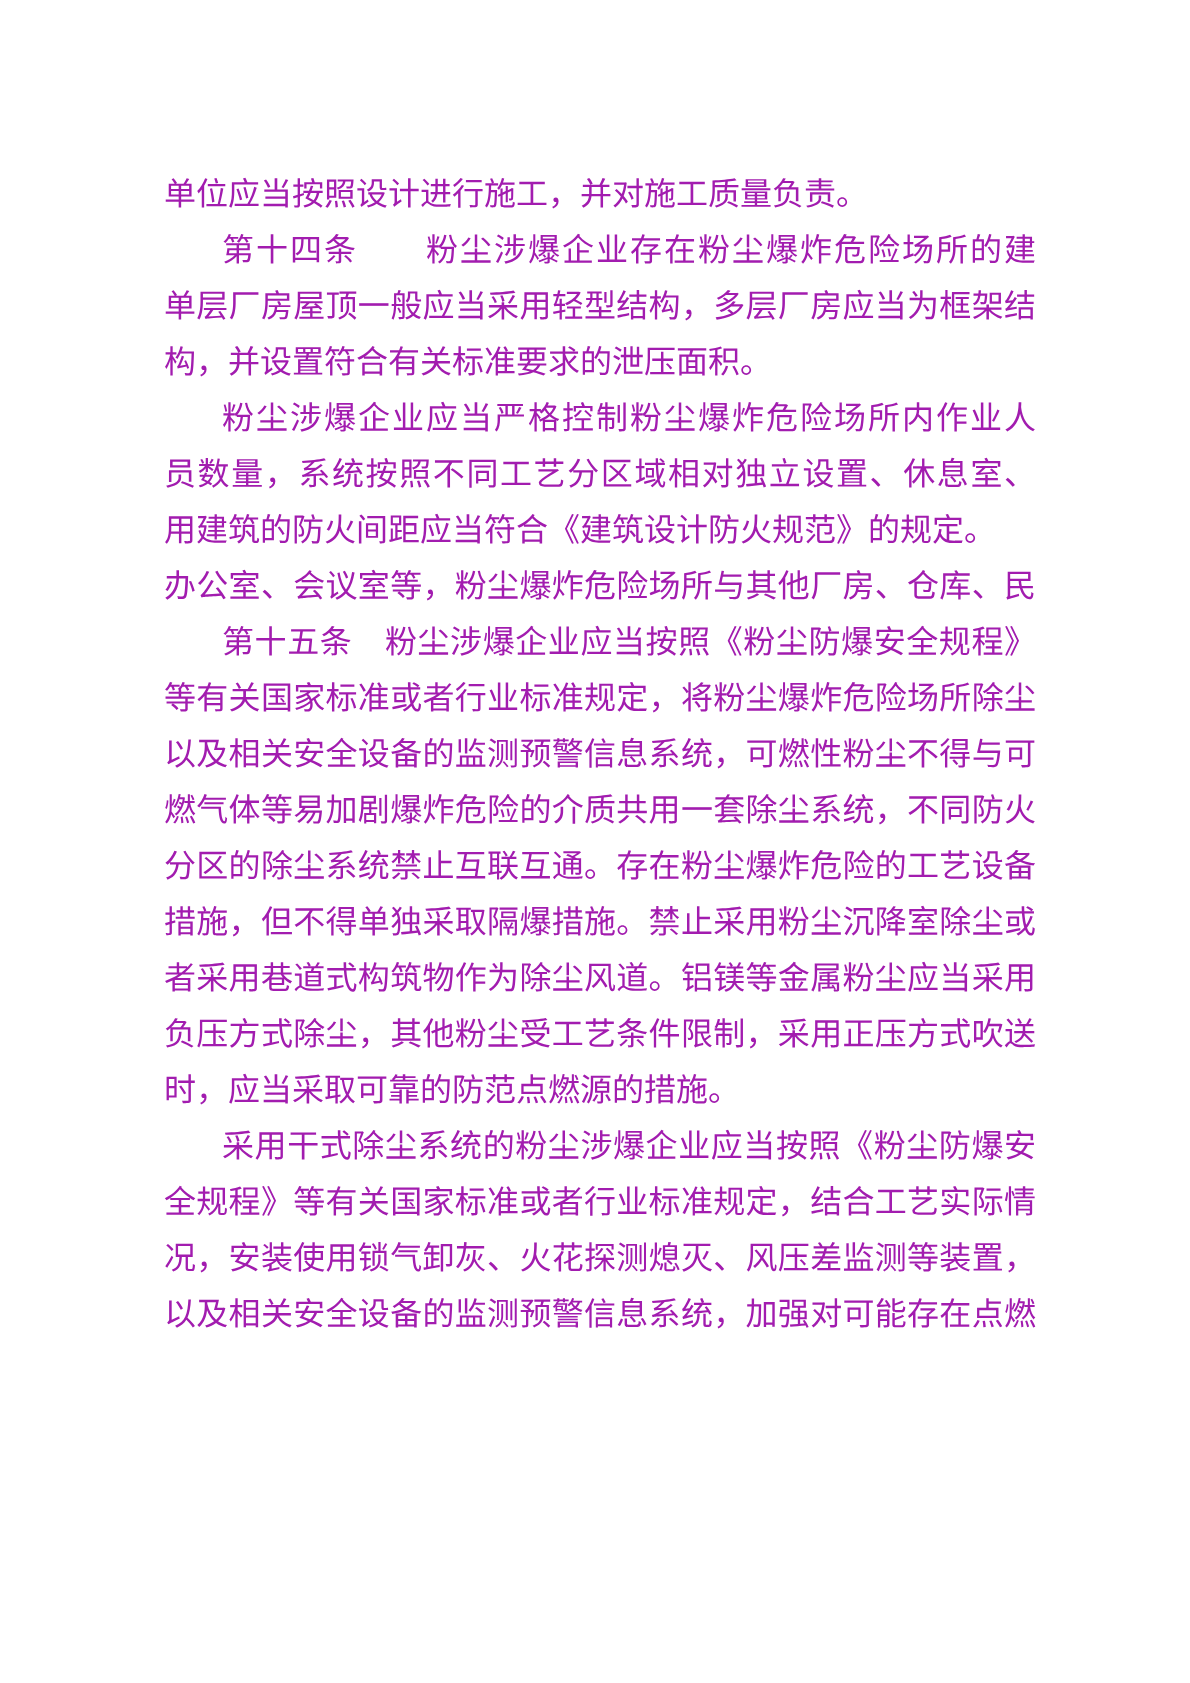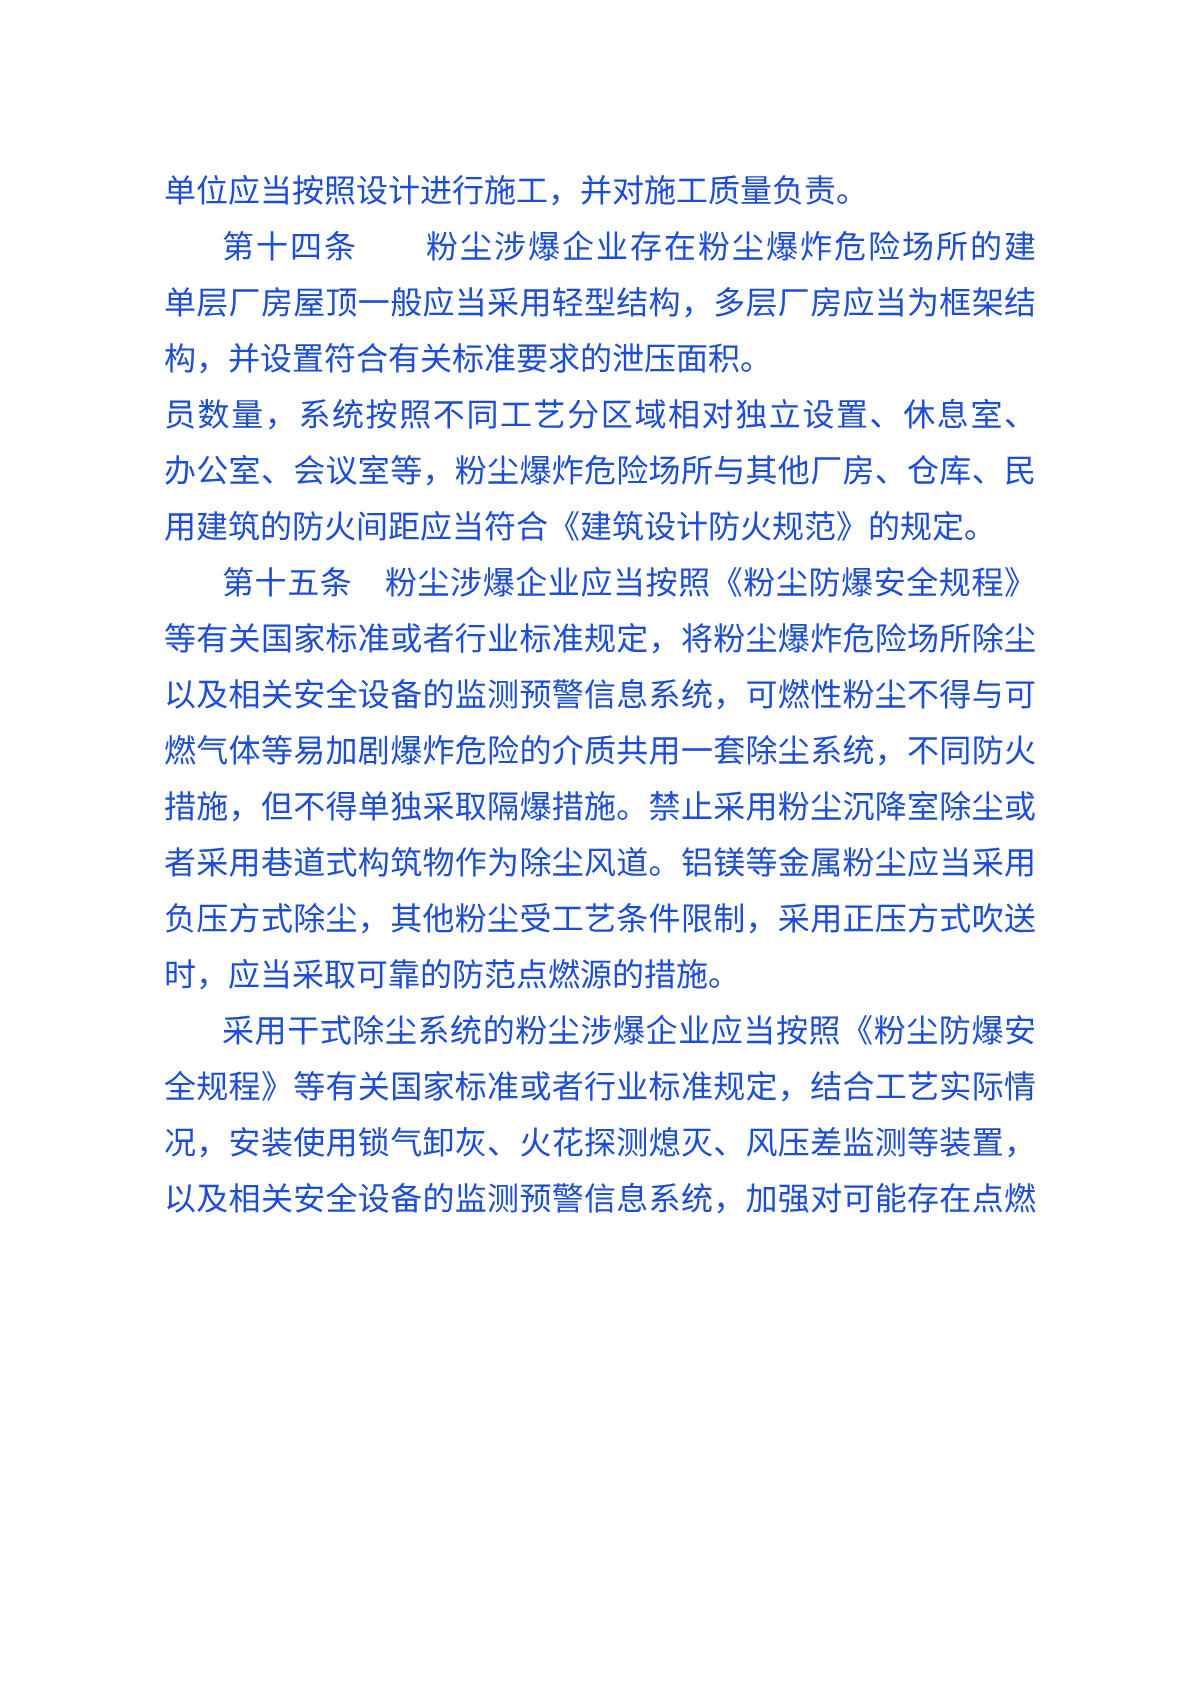--- a/index.html
+++ b/index.html
@@ -14,25 +14,25 @@
     position: relative;
   }
   .page {
     box-sizing: border-box;
     width: 1190px;
     height: 1683px;
     padding: 166px 154px 0 164px; 
     background: #ffffff;
   }
   .ln {
-    font-family: Liberation Mono, monospace;
+    font-family: Liberation Serif, serif;
     font-size: 32px;
     line-height: 56px;
     height: 56px;
-    color: #1d4ed8;
+    color: #a21caf;
     text-align: justify;
     text-align-last: justify;
     overflow: visible;
     white-space: normal;
   }
   
   .ln.end {
     text-align: left;
     text-align-last: left;
   }
@@ -46,27 +46,29 @@
   }
 </style>
 </head>
 <body>
 
 <div class="page">
   <div class="ln end">单位应当按照设计进行施工，并对施工质量负责。</div>
   <div class="ln indent">第十四条　　粉尘涉爆企业存在粉尘爆炸危险场所的建</div>
   <div class="ln">单层厂房屋顶一般应当采用轻型结构，多层厂房应当为框架结</div>
   <div class="ln end">构，并设置符合有关标准要求的泄压面积。</div>
+  <div class="ln indent">粉尘涉爆企业应当严格控制粉尘爆炸危险场所内作业人</div>
   <div class="ln">员数量，系统按照不同工艺分区域相对独立设置、休息室、</div>
+  <div class="ln end">用建筑的防火间距应当符合《建筑设计防火规范》的规定。</div>
   <div class="ln">办公室、会议室等，粉尘爆炸危险场所与其他厂房、仓库、民</div>
-  <div class="ln end">用建筑的防火间距应当符合《建筑设计防火规范》的规定。</div>
   <div class="ln indent">第十五条　粉尘涉爆企业应当按照《粉尘防爆安全规程》</div>
   <div class="ln">等有关国家标准或者行业标准规定，将粉尘爆炸危险场所除尘</div>
   <div class="ln">以及相关安全设备的监测预警信息系统，可燃性粉尘不得与可</div>
   <div class="ln">燃气体等易加剧爆炸危险的介质共用一套除尘系统，不同防火</div>
+  <div class="ln">分区的除尘系统禁止互联互通。存在粉尘爆炸危险的工艺设备</div>
   <div class="ln">措施，但不得单独采取隔爆措施。禁止采用粉尘沉降室除尘或</div>
   <div class="ln">者采用巷道式构筑物作为除尘风道。铝镁等金属粉尘应当采用</div>
   <div class="ln">负压方式除尘，其他粉尘受工艺条件限制，采用正压方式吹送</div>
   <div class="ln end">时，应当采取可靠的防范点燃源的措施。</div>
   <div class="ln indent">采用干式除尘系统的粉尘涉爆企业应当按照《粉尘防爆安</div>
   <div class="ln">全规程》等有关国家标准或者行业标准规定，结合工艺实际情</div>
   <div class="ln">况，安装使用锁气卸灰、火花探测熄灭、风压差监测等装置，</div>
   <div class="ln">以及相关安全设备的监测预警信息系统，加强对可能存在点燃</div>
 </div>
 

